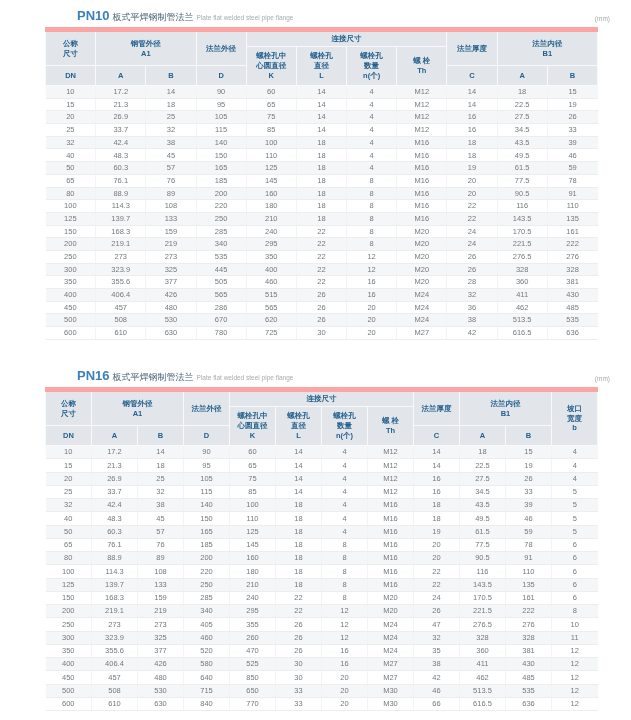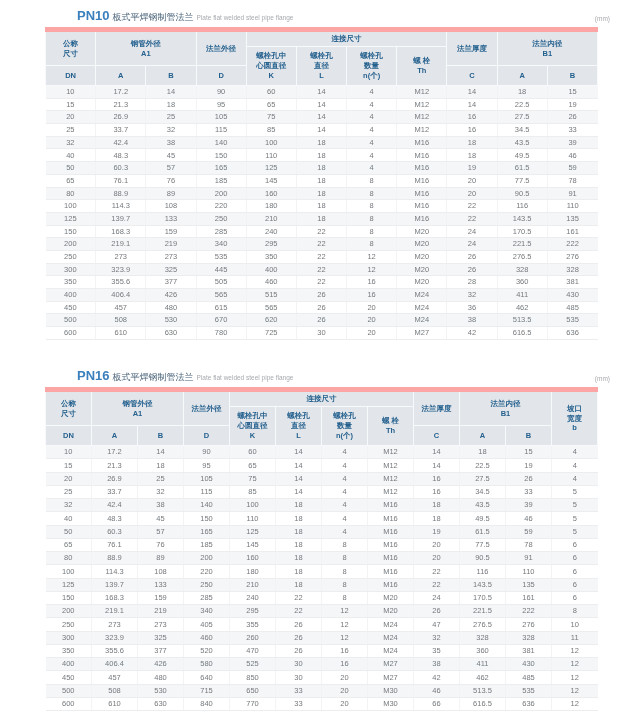--- a/index.html
+++ b/index.html
@@ -288,21 +288,21 @@
             <td>16</td>
             <td>M24</td>
             <td>32</td>
             <td>411</td>
             <td>430</td>
           </tr>
           <tr>
             <td>450</td>
             <td>457</td>
             <td>480</td>
-            <td>615</td>
+            <td>286</td>
             <td>565</td>
             <td>26</td>
             <td>20</td>
             <td>M24</td>
             <td>36</td>
             <td>462</td>
             <td>485</td>
           </tr>
           <tr>
             <td>500</td>

